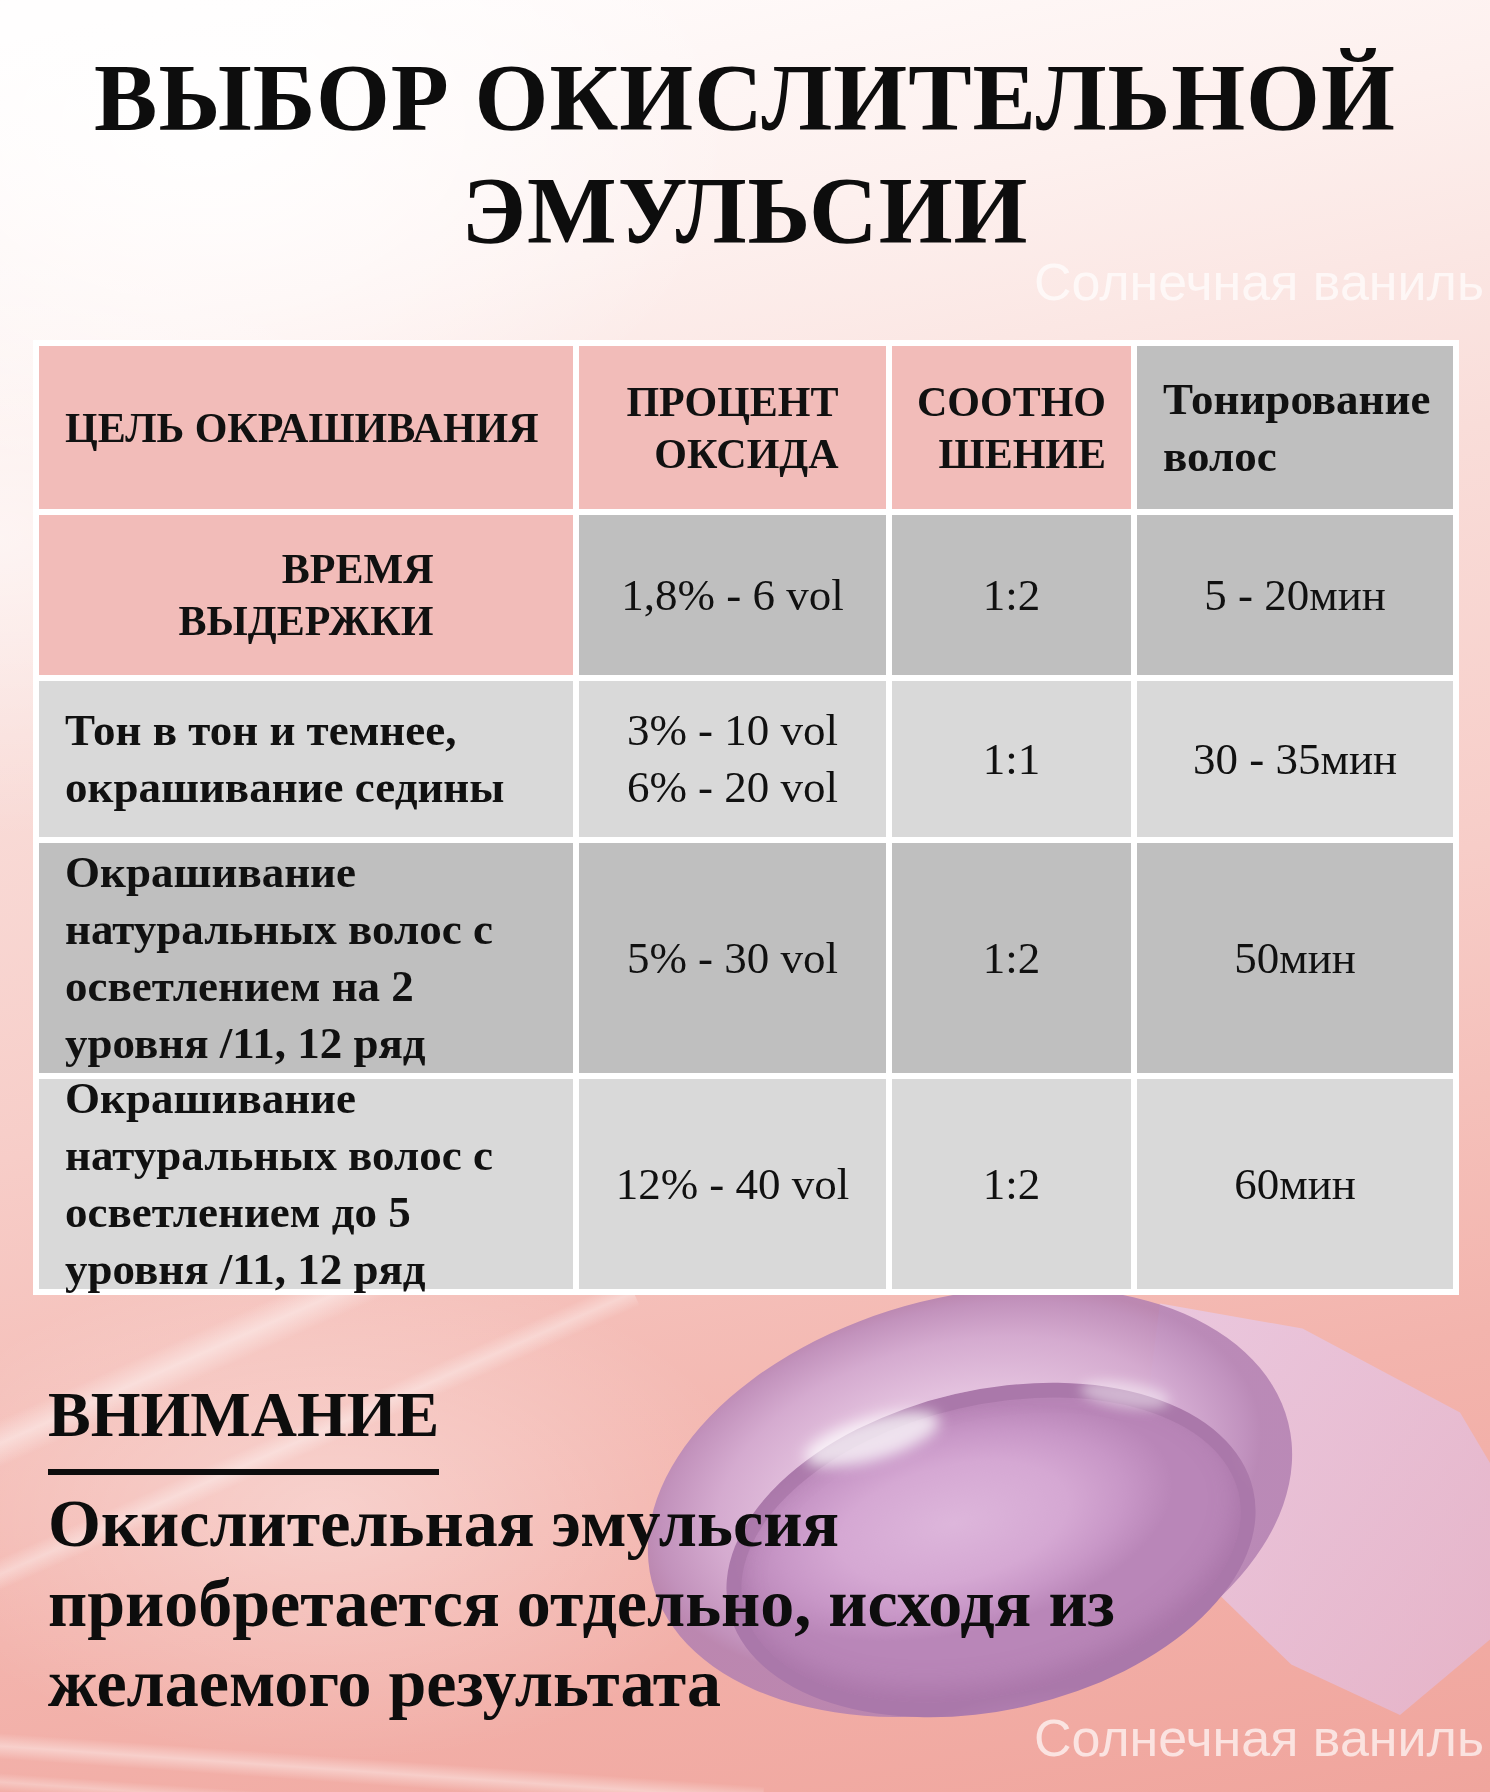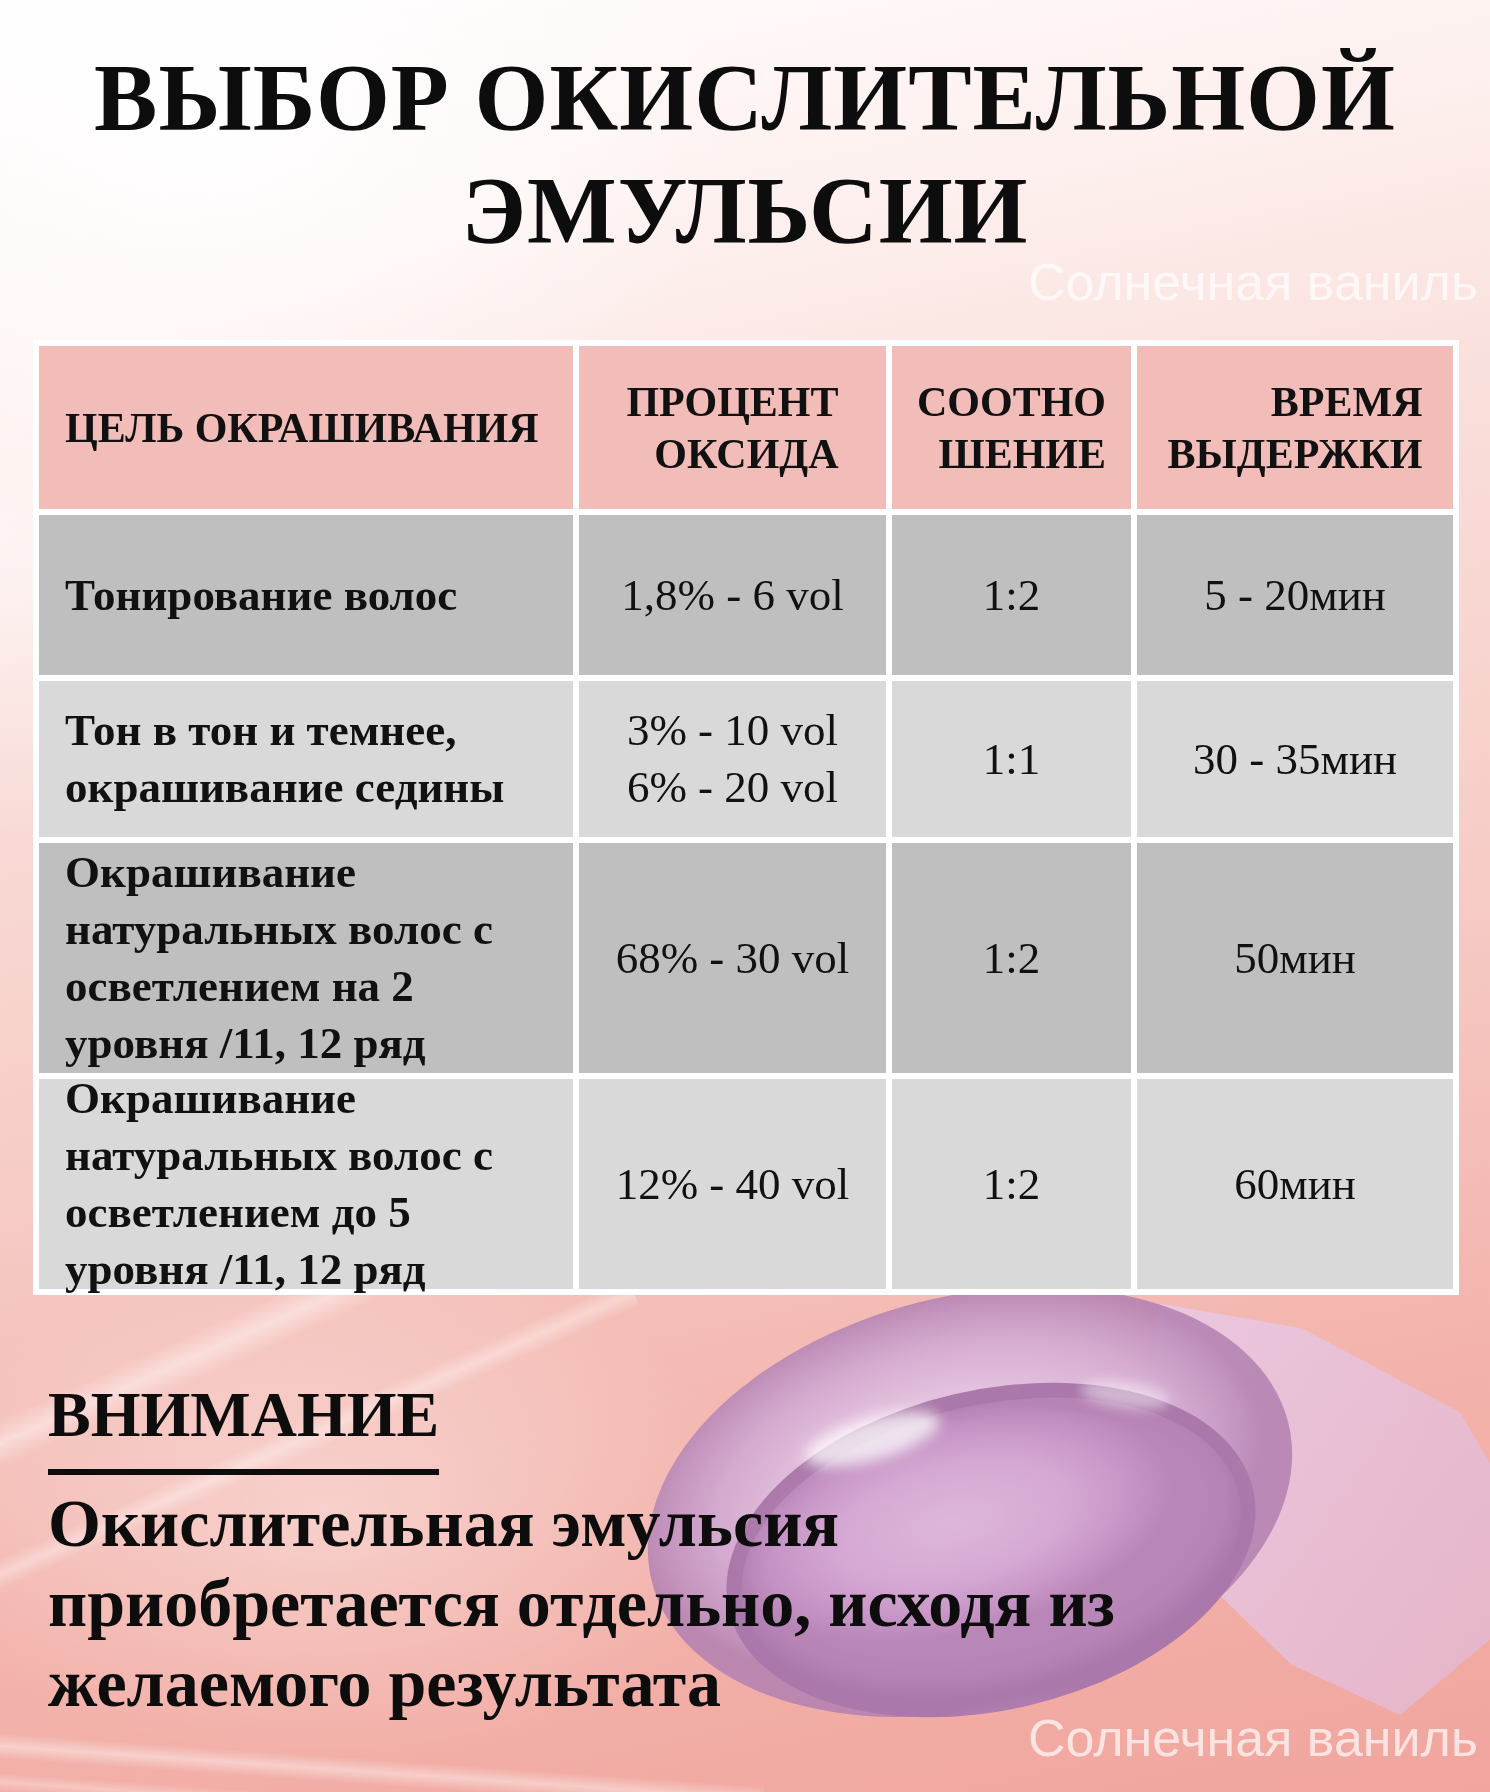--- a/index.html
+++ b/index.html
@@ -70,21 +70,21 @@
   
   .title {
     position: absolute; left: 0; top: 42px; width: 100%;
     z-index: 2; text-align: center;
     color: #0d0d0d; font-weight: bold;
     font-size: 95px; line-height: 113px; letter-spacing: 1px;
   }
 
   
   .watermark {
-    position: absolute; right: 12px; z-index: 4;
+    position: absolute; right: 6px; z-index: 4;
     font-family: "Liberation Sans", sans-serif;
     font-size: 52px; color: rgba(255,255,255,0.68);
     white-space: nowrap;
   }
   .wm-top { top: 252px; }
   .wm-bottom { top: 1708px; }
 
   
   .table-wrap {
     position: absolute; left: 33px; top: 340px; z-index: 3;
@@ -152,40 +152,40 @@
   <div class="watermark wm-bottom">Солнечная ваниль</div>
 
   <div class="table-wrap">
     <div class="table-grid">
 
       <div class="cell hd first">ЦЕЛЬ ОКРАШИВАНИЯ</div>
       <div class="cell hd">ПРОЦЕНТ
 ОКСИДА</div>
       <div class="cell hd">СООТНО
 ШЕНИЕ</div>
+      <div class="cell dark first">Тонирование волос</div>
+
       <div class="cell hd">ВРЕМЯ
 ВЫДЕРЖКИ</div>
-
-      <div class="cell dark first">Тонирование волос</div>
       <div class="cell dark">1,8% - 6 vol</div>
       <div class="cell dark">1:2</div>
       <div class="cell dark">5 - 20мин</div>
 
       <div class="cell light first">Тон в тон и темнее,
 окрашивание седины</div>
       <div class="cell light">3% - 10 vol
 6% - 20 vol</div>
       <div class="cell light">1:1</div>
       <div class="cell light">30 - 35мин</div>
 
       <div class="cell dark first">Окрашивание
 натуральных волос с
 осветлением на 2
 уровня /11, 12 ряд</div>
-      <div class="cell dark">68% - 30 vol</div>
+      <div class="cell dark">5% - 30 vol</div>
       <div class="cell dark">1:2</div>
       <div class="cell dark">50мин</div>
 
       <div class="cell light first">Окрашивание
 натуральных волос с
 осветлением до 5
 уровня /11, 12 ряд</div>
       <div class="cell light">12% - 40 vol</div>
       <div class="cell light">1:2</div>
       <div class="cell light">60мин</div>

